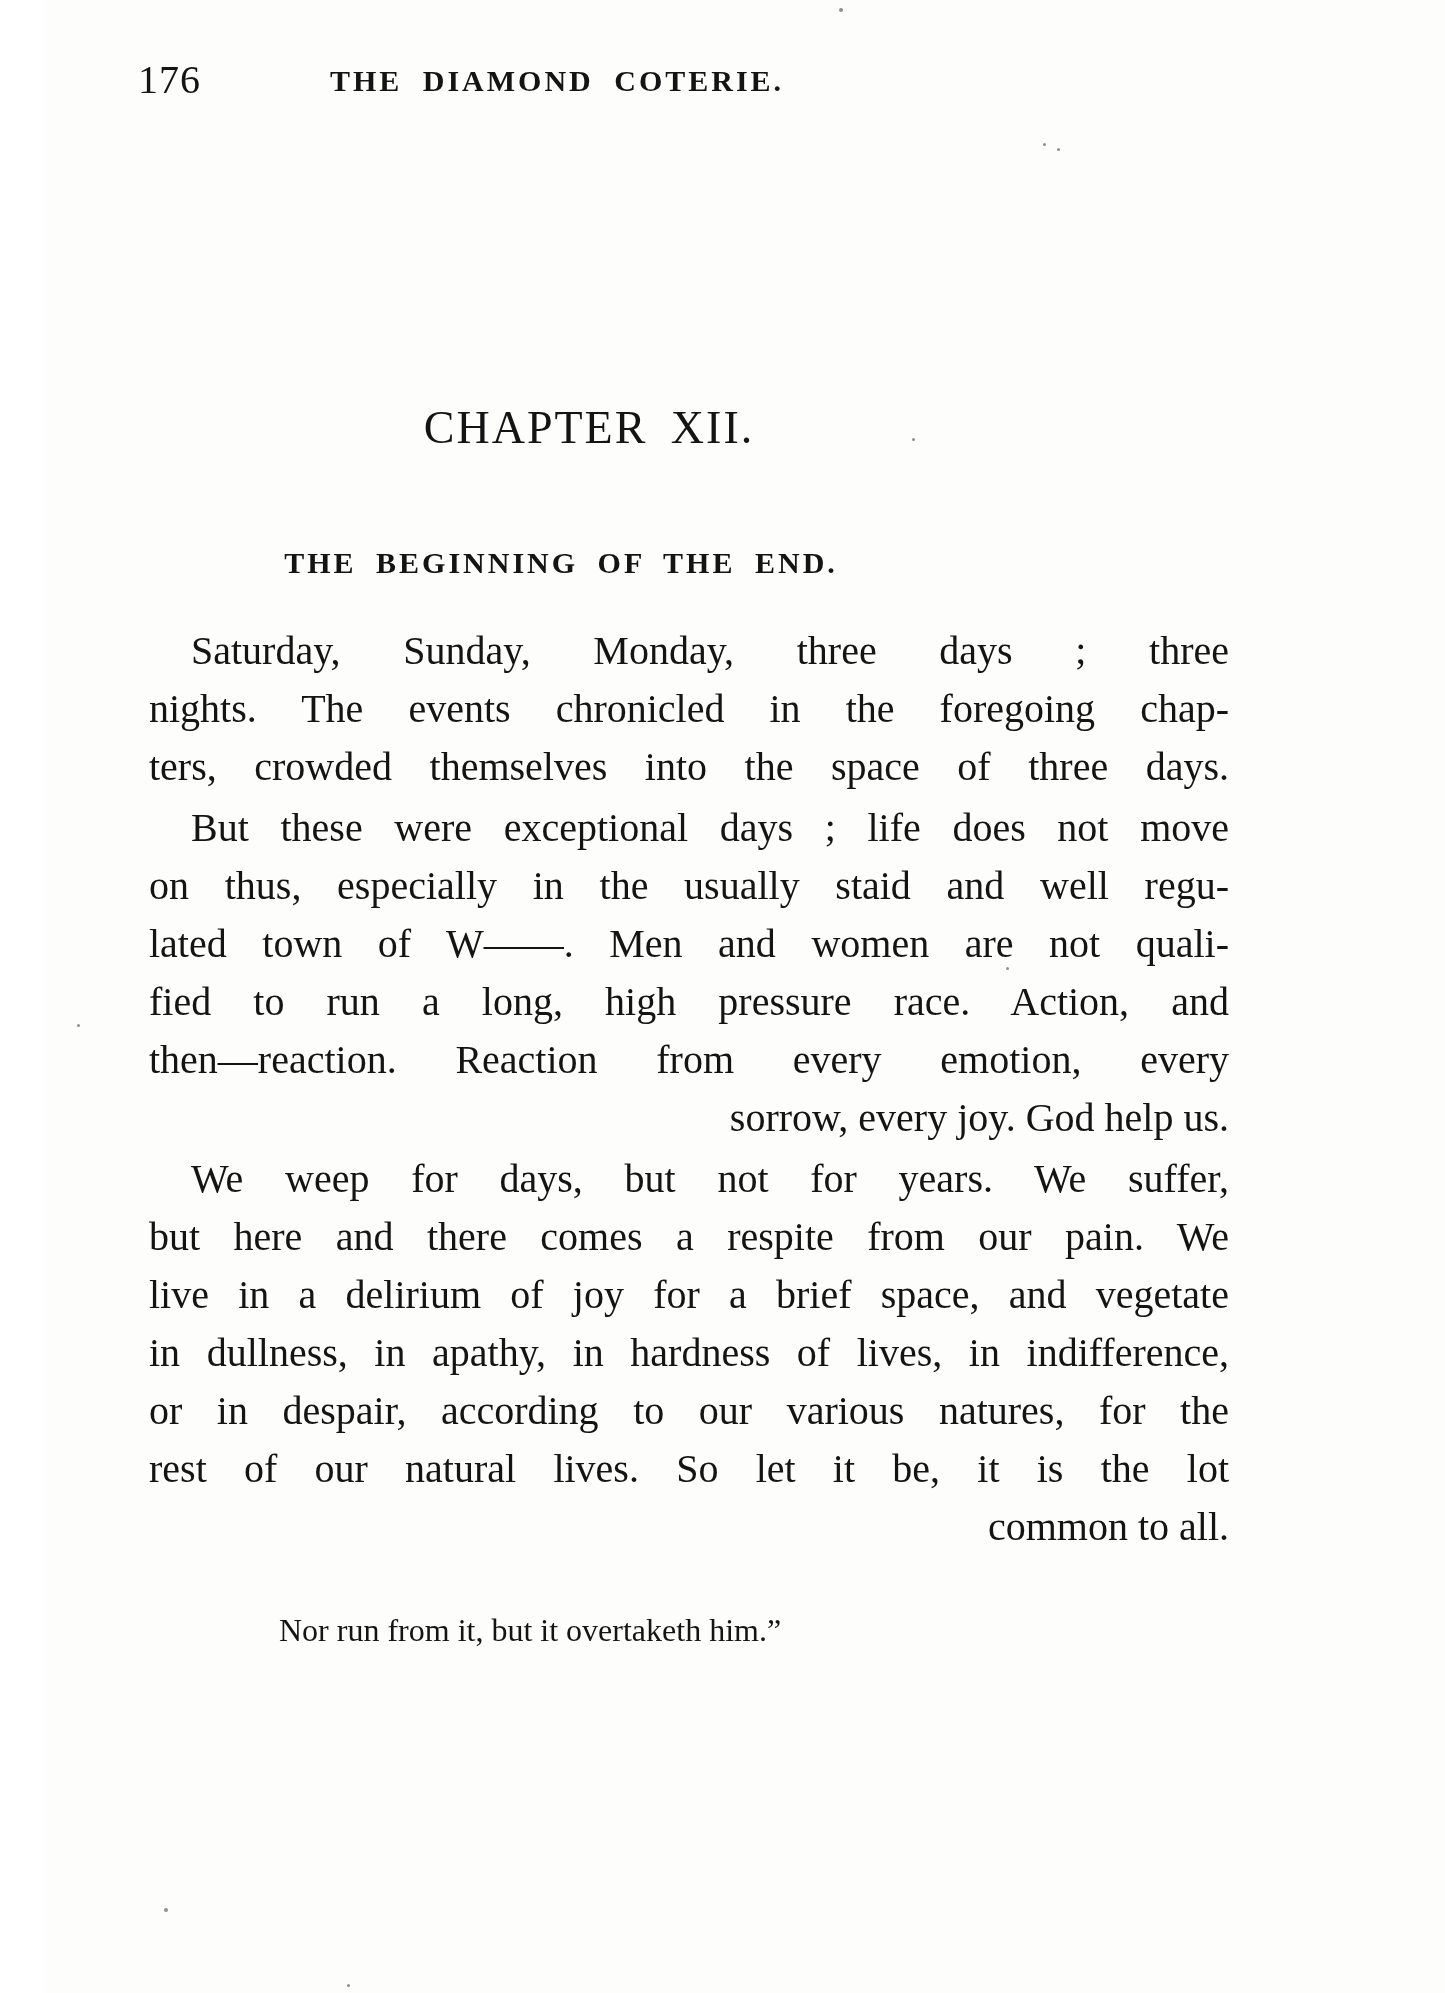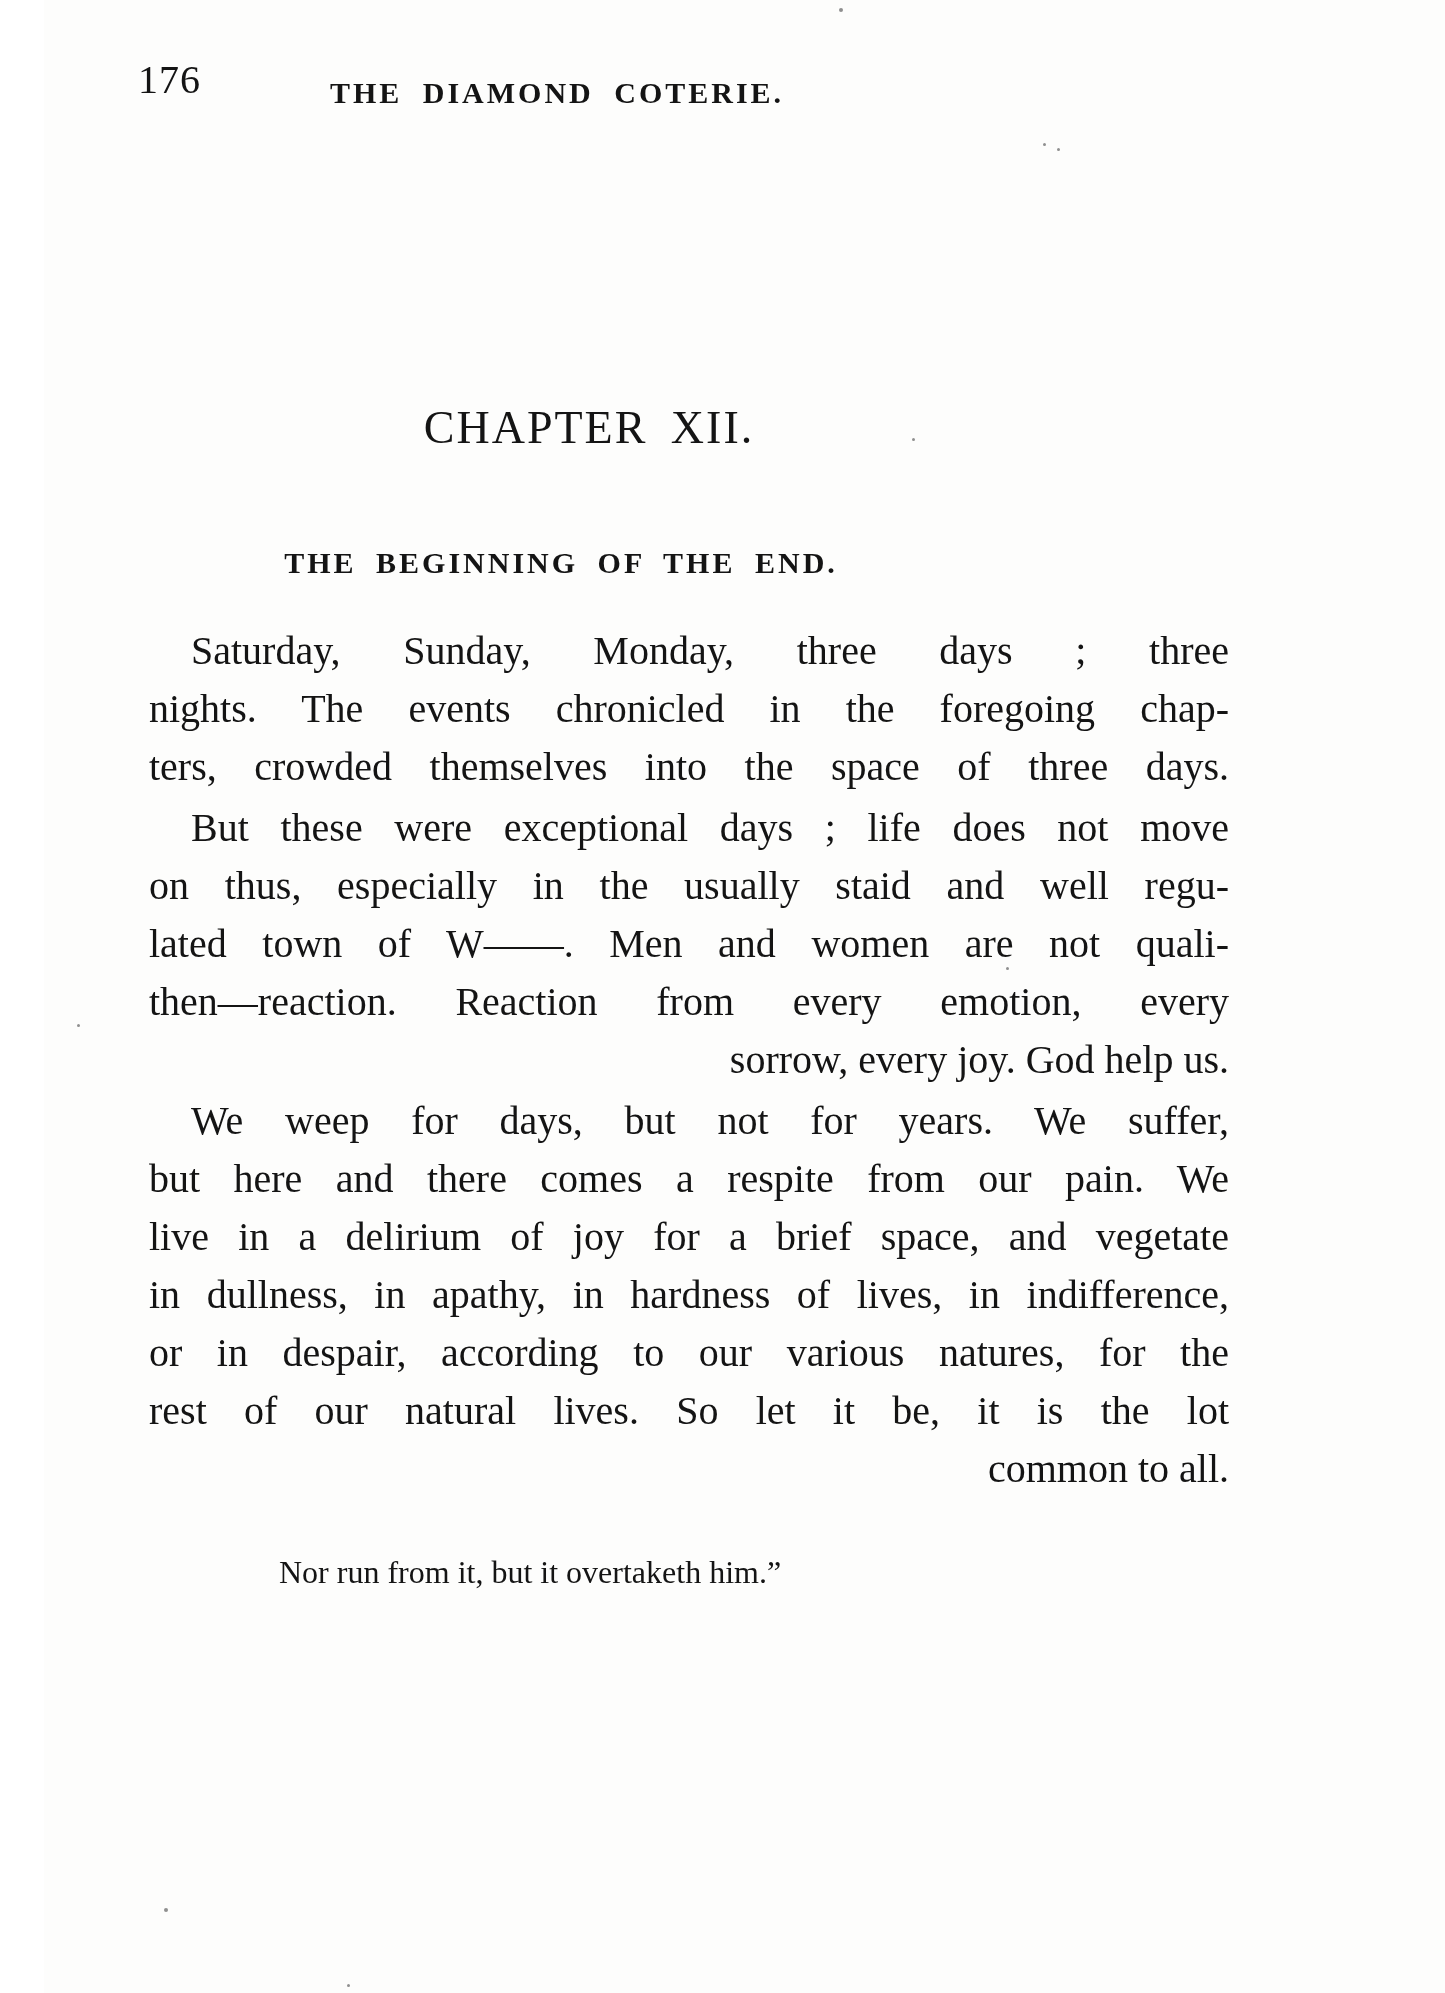--- a/index.html
+++ b/index.html
@@ -20,21 +20,21 @@
   .page-number {
     position: absolute;
     left: 94px;
     top: 56px;
     font-size: 40px;
     letter-spacing: 1px;
   }
   .running-head {
     position: absolute;
     left: 513px;
-    top: 76px;
+    top: 64px;
     transform: translateX(-50%);
     font-size: 30px;
     font-weight: bold;
     letter-spacing: 3px;
     word-spacing: 10px;
     white-space: nowrap;
   }
   .chapter-title {
     position: absolute;
     left: 545px;
@@ -106,20 +106,21 @@
     <div class="para">
       <div class="line j indent">Saturday, Sunday, Monday, three days ; three</div>
       <div class="line j">nights. The events chronicled in the foregoing chap-</div>
       <div class="line j">ters, crowded themselves into the space of three days.</div>
     </div>
 
     <div class="para">
       <div class="line j indent">But these were exceptional days ; life does not move</div>
       <div class="line j">on thus, especially in the usually staid and well regu-</div>
       <div class="line j">lated town of W——. Men and women are not quali-</div>
+      <div class="line j">fied to run a long, high pressure race. Action, and</div>
       <div class="line j">then—reaction. Reaction from every emotion, every</div>
       <div class="line last">sorrow, every joy. God help us.</div>
     </div>
 
     <div class="para">
       <div class="line j indent">We weep for days, but not for years. We suffer,</div>
       <div class="line j">but here and there comes a respite from our pain. We</div>
       <div class="line j">live in a delirium of joy for a brief space, and vegetate</div>
       <div class="line j">in dullness, in apathy, in hardness of lives, in indifference,</div>
       <div class="line j">or in despair, according to our various natures, for the</div>

